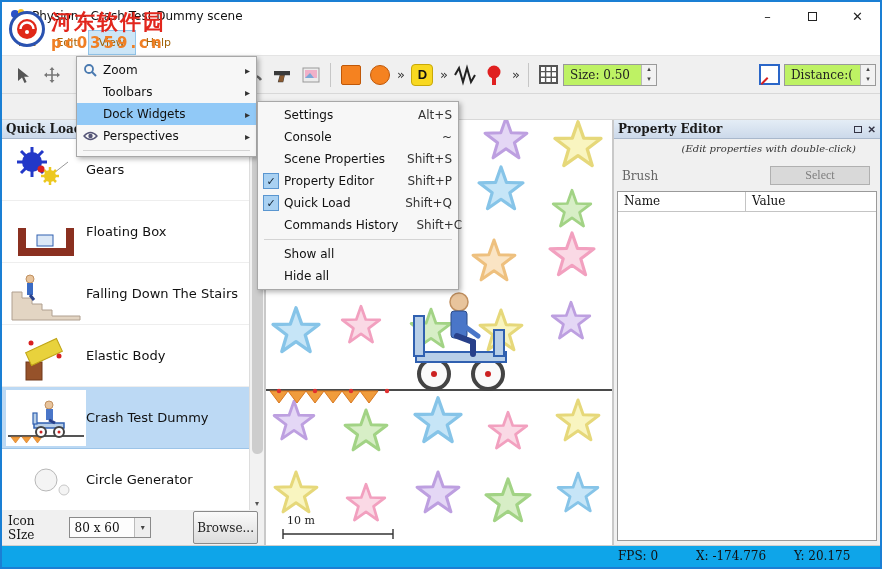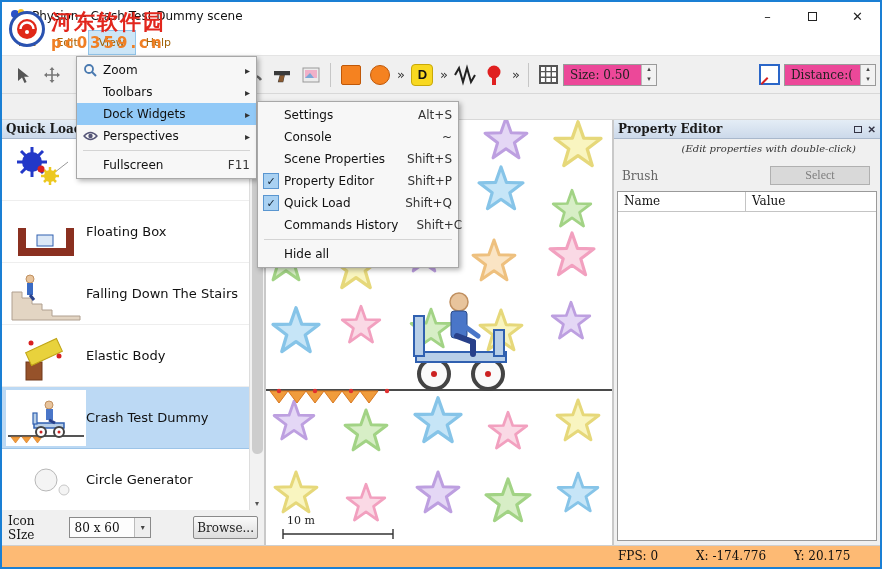--- a/index.html
+++ b/index.html
@@ -23,21 +23,21 @@
   .toolbar { height:38px; background:#f0f0f0; border-bottom:1px solid #d8d8d8; display:flex; align-items:center; padding:0 4px 0 6px; }
   .tb-btn { width:27px; height:27px; border:none; background:transparent; display:flex; align-items:center; justify-content:center; margin:0 1px; padding:0; }
   .tb-sep { width:1px; height:24px; background:#c6c6c6; margin:0 5px; }
   .tb-gap { width:172px; }
   .tb-overflow { font-size:13px; color:#333; margin:0 3px; }
   .tool-rect { width:20px; height:20px; background:#f58220; border:1px solid #c05808; border-radius:2px; }
   .tool-circle { width:20px; height:20px; background:#f58220; border:1px solid #c05808; border-radius:50%; }
   .tool-dummy { width:22px; height:22px; background:#f8d820; border:1px solid #c8a808; border-radius:4px; display:flex; align-items:center; justify-content:center; font-weight:bold; font-size:13px; color:#111; }
   .tool-bluesq { width:21px; height:21px; background:#fff; border:2px solid #2a66c8; position:relative; }
   .tool-bluesq .redmark { position:absolute; left:-1px; bottom:1px; width:9px; height:2px; background:#d82020; transform:rotate(-45deg); }
-  .spinbox { height:22px; background:#ec4899; border:1px solid #9a9a9a; display:flex; align-items:center; font-family:"DejaVu Serif", serif; font-size:12px; color:#222; }
+  .spinbox { height:22px; background:#bef264; border:1px solid #9a9a9a; display:flex; align-items:center; font-family:"DejaVu Serif", serif; font-size:12px; color:#222; }
   .spin-text { padding:0 4px 0 6px; white-space:nowrap; overflow:hidden; }
   .spin-arrows { width:15px; height:100%; border-left:1px solid #b8b8b8; display:flex; flex-direction:column; background:#f2f2f2; }
   .spin-arrows span { flex:1; display:flex; align-items:center; justify-content:center; font-size:7px; color:#444; line-height:1; }
   .toolbar2 { height:26px; background:#f0f0f0; border-bottom:1px solid #d8d8d8; }
 
   
   .main { height:425px; display:flex; }
   .splitter { width:2px; background:#c9c9c9; }
   .dock { display:flex; flex-direction:column; background:#f0f0f0; }
   .dock-title { height:19px; background:linear-gradient(#e4edf6,#ccd9ea); border-bottom:1px solid #a9b8cc; display:flex; align-items:center; padding:0 4px; font-family:"DejaVu Serif", serif; font-weight:bold; font-size:12px; color:#1a1a1a; }
@@ -53,21 +53,21 @@
   .ql-thumb { width:80px; height:56px; background:#fff; flex:none; }
   .ql-label { font-size:13px; color:#111; }
   .scrollbar { position:absolute; top:0; right:0; width:15px; height:100%; background:#f2f2f2; border-left:1px solid #ddd; }
   .sb-arrow { height:14px; display:flex; align-items:center; justify-content:center; font-size:8px; color:#555; }
   .sb-thumb { position:absolute; top:15px; left:2px; width:11px; height:300px; background:#cdcdcd; border-radius:5px; }
   .sb-down { position:absolute; bottom:0; left:0; width:100%; }
   .ql-bottom { height:35px; display:flex; align-items:center; padding:0 6px; font-family:"DejaVu Serif", serif; font-size:12px; color:#111; }
   .combo { width:84px; height:21px; background:#fdfdfd; border:1px solid #8a8a8a; display:flex; align-items:center; margin-left:5px; }
   .combo-text { flex:1; padding-left:5px; font-size:12px; }
   .combo-arrow { width:16px; height:100%; border-left:1px solid #bbb; display:flex; align-items:center; justify-content:center; font-size:8px; color:#444; background:#eee; }
-  .browse-btn { margin-left:42px; width:66px; height:23px; background:linear-gradient(#fafafa,#dcdcdc); border:1px solid #8a8a8a; border-radius:2px; font-family:"DejaVu Serif", serif; font-size:12px; color:#222; display:flex; align-items:center; justify-content:center; }
+  .browse-btn { margin-left:42px; width:66px; height:33px; background:linear-gradient(#fafafa,#dcdcdc); border:1px solid #8a8a8a; border-radius:2px; font-family:"DejaVu Serif", serif; font-size:12px; color:#222; display:flex; align-items:center; justify-content:center; }
 
   
   .scene { position:relative; width:346px; background:#ffffff; overflow:hidden; }
   .scene svg { position:absolute; left:0; top:0; }
   .scale-label { position:absolute; left:21px; top:394px; font-family:"DejaVu Serif", serif; font-size:11px; color:#222; }
   .st-pink   { fill:#f9cfdf; stroke:#f2a0bf; }
   .st-blue   { fill:#b8dff5; stroke:#86c4e8; }
   .st-green  { fill:#cdeab8; stroke:#a2d385; }
   .st-yellow { fill:#f7f2b0; stroke:#e6d87a; }
   .st-purple { fill:#ddcdf2; stroke:#bd9fe0; }
@@ -79,21 +79,21 @@
   .pe-brushrow { height:26px; position:relative; display:flex; align-items:center; }
   .pe-brush-label { margin-left:8px; font-family:"DejaVu Serif", serif; font-size:12px; color:#666; }
   .pe-select-btn { position:absolute; right:10px; top:3px; width:100px; height:19px; background:#d9d9d9; border:1px solid #b0b0b0; color:#7e7e7e; font-family:Liberation Serif, serif; font-size:12px; display:flex; align-items:center; justify-content:center; }
   .pe-table { flex:1; margin:2px 3px 4px 3px; background:#fff; border:1px solid #9a9a9a; display:flex; flex-direction:column; }
   .pe-thead { height:20px; display:flex; border-bottom:1px solid #c4c4c4; font-family:"DejaVu Serif", serif; font-size:12px; color:#111; }
   .pe-th1 { width:128px; border-right:1px solid #c4c4c4; padding:2px 0 0 6px; }
   .pe-th2 { flex:1; padding:2px 0 0 6px; }
   .pe-tbody { flex:1; }
 
   
-  .statusbar { position:relative; height:22px; background:#fdba74; border-top:1px solid #cfcfcf; font-family:"DejaVu Serif", serif; font-size:12px; color:#111; }
+  .statusbar { position:relative; height:22px; background:#0ea5e9; border-top:1px solid #cfcfcf; font-family:"DejaVu Serif", serif; font-size:12px; color:#111; }
   .statusbar span { position:absolute; top:3px; }
   .sb-fps { left:616px; }
   .sb-x { left:694px; }
   .sb-y { left:792px; }
 
   
   .menu { position:absolute; background:#f7f7f7; border:1px solid #a8a8a8; box-shadow:2px 2px 5px rgba(0,0,0,.3); z-index:50; padding:2px 0; font-size:12px; color:#111; }
   .view-menu { left:74px; top:54px; width:181px; }
   .dw-menu { left:255px; top:99px; width:202px; }
   .menu-item { height:22px; display:flex; align-items:center; padding-right:6px; }
@@ -480,25 +480,20 @@
       <span class="mi-iconcol">
           <svg width="15" height="12" viewBox="0 0 15 12">
             <path d="M1 6 Q7.5 -1 14 6 Q7.5 13 1 6 Z" fill="none" stroke="#557" stroke-width="1.4"></path>
             <circle cx="7.5" cy="6" r="2.2" fill="#557"></circle>
           </svg>
         </span>
       <span class="mi-label">Perspectives</span>
       <span class="mi-arrow">▸</span>
     </div>
     <div class="menu-sep"></div>
-    <div class="menu-item">
-      <span class="mi-iconcol"></span>
-      <span class="mi-label">Fullscreen</span>
-      <span class="mi-shortcut">F11</span>
-    </div>
   </div>
 
   <div class="menu dw-menu">
     <div class="menu-item">
       <span class="mi-iconcol"></span>
       <span class="mi-label">Settings</span>
       <span class="mi-shortcut">Alt+S</span>
     </div>
     <div class="menu-item">
       <span class="mi-iconcol"></span>
@@ -519,20 +514,24 @@
       <span class="mi-checkbox">✓</span>
       <span class="mi-label">Quick Load</span>
       <span class="mi-shortcut">Shift+Q</span>
     </div>
     <div class="menu-item">
       <span class="mi-iconcol"></span>
       <span class="mi-label">Commands History</span>
       <span class="mi-shortcut">Shift+C</span>
     </div>
     <div class="menu-sep"></div>
+    <div class="menu-item">
+      <span class="mi-iconcol"></span>
+      <span class="mi-label">Show all</span>
+    </div>
     <div class="menu-item">
       <span class="mi-iconcol"></span>
       <span class="mi-label">Hide all</span>
     </div>
   </div>
 
   <div class="watermark">
     <svg width="38" height="38" viewBox="0 0 38 38">
       <circle cx="19" cy="19" r="16.5" fill="#ffffff" stroke="#2a52b0" stroke-width="3"></circle>
       <circle cx="19" cy="19" r="10" fill="#e02818"></circle>

